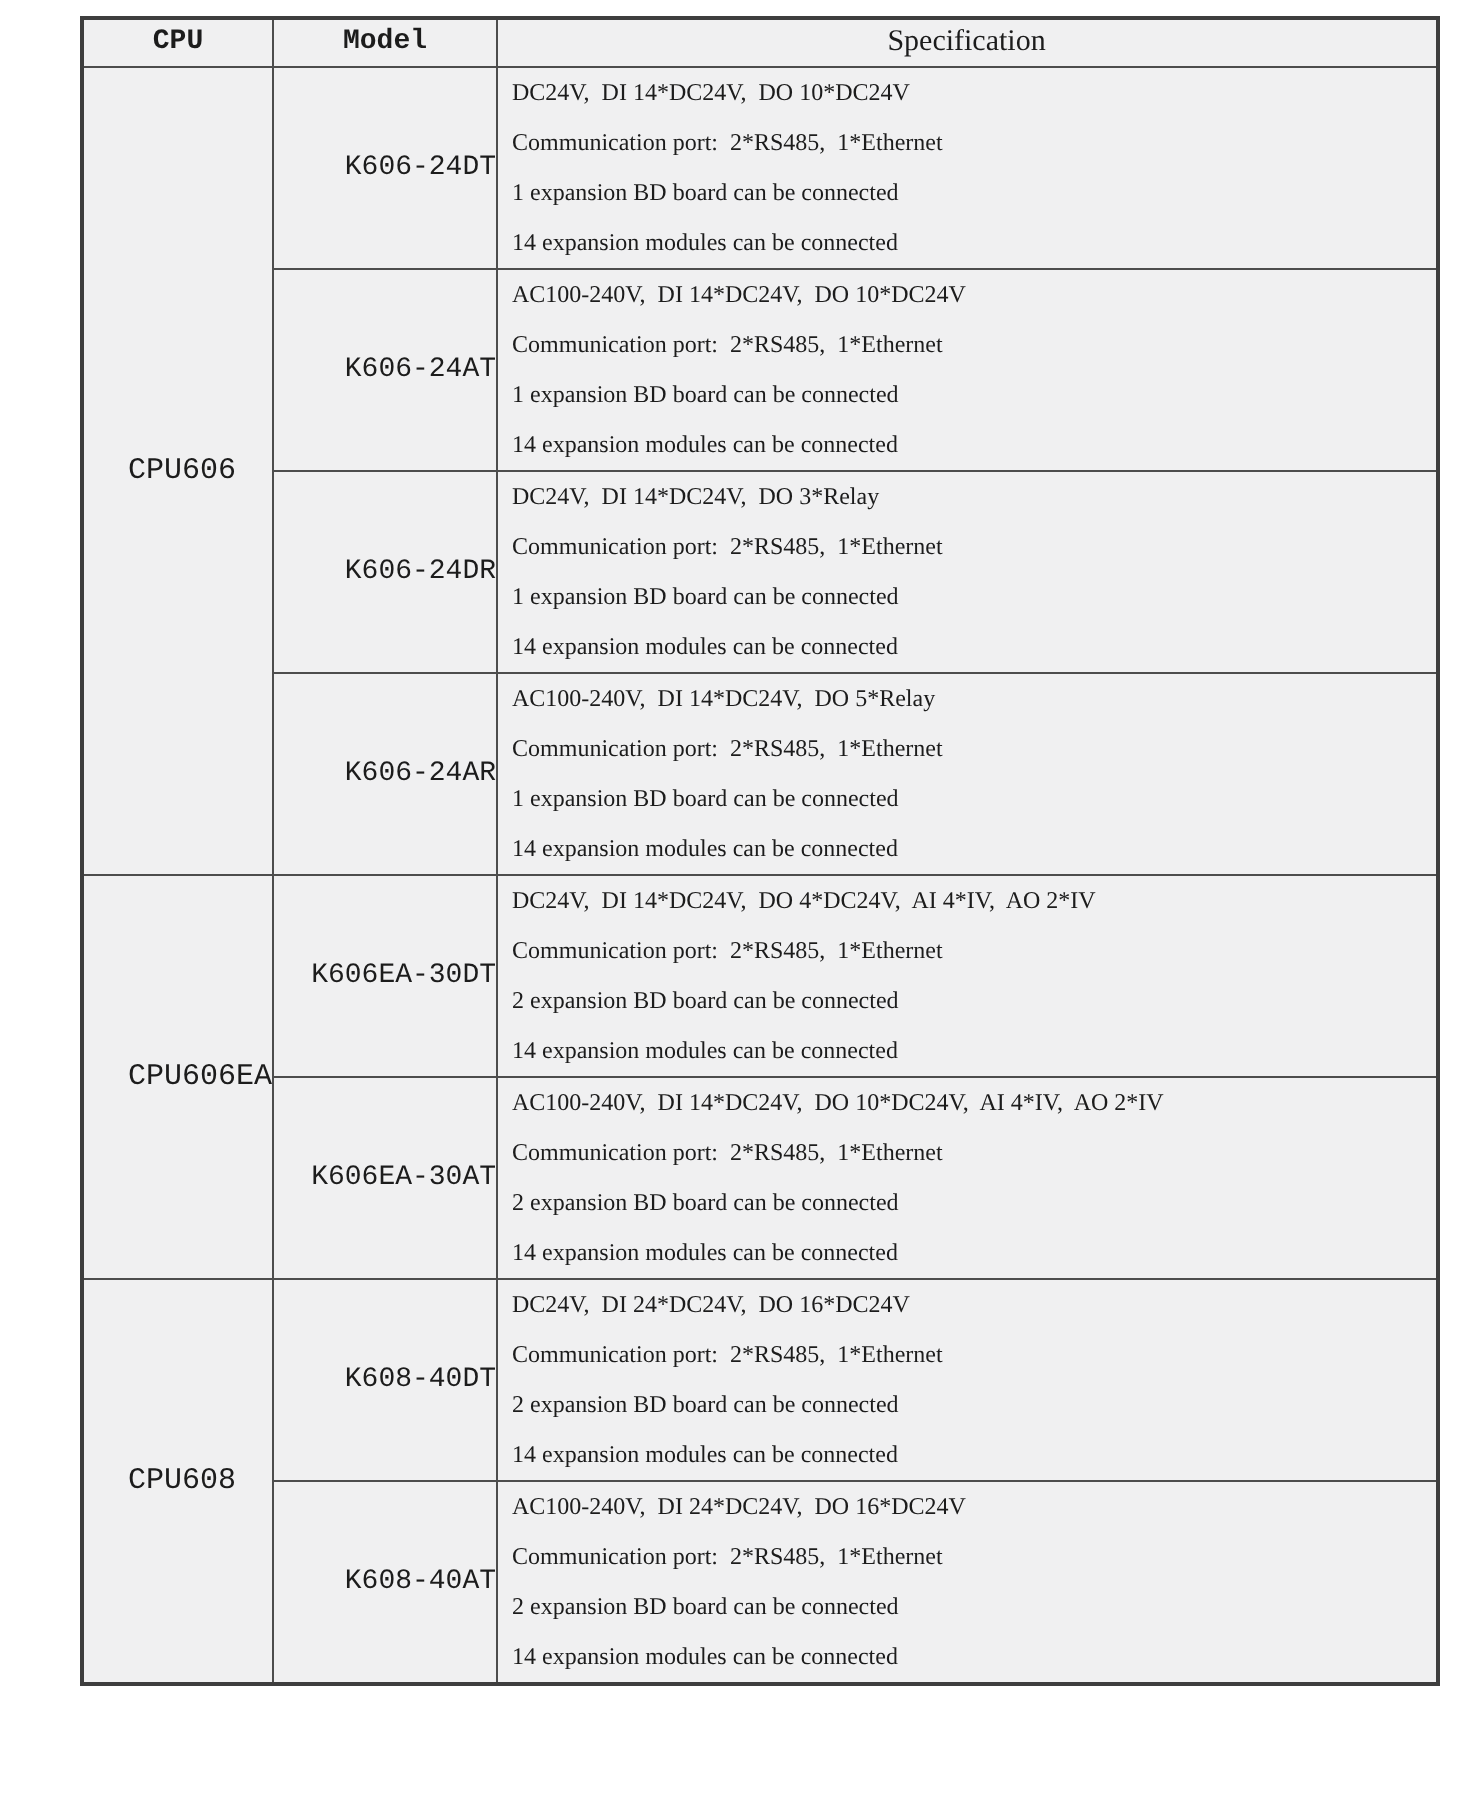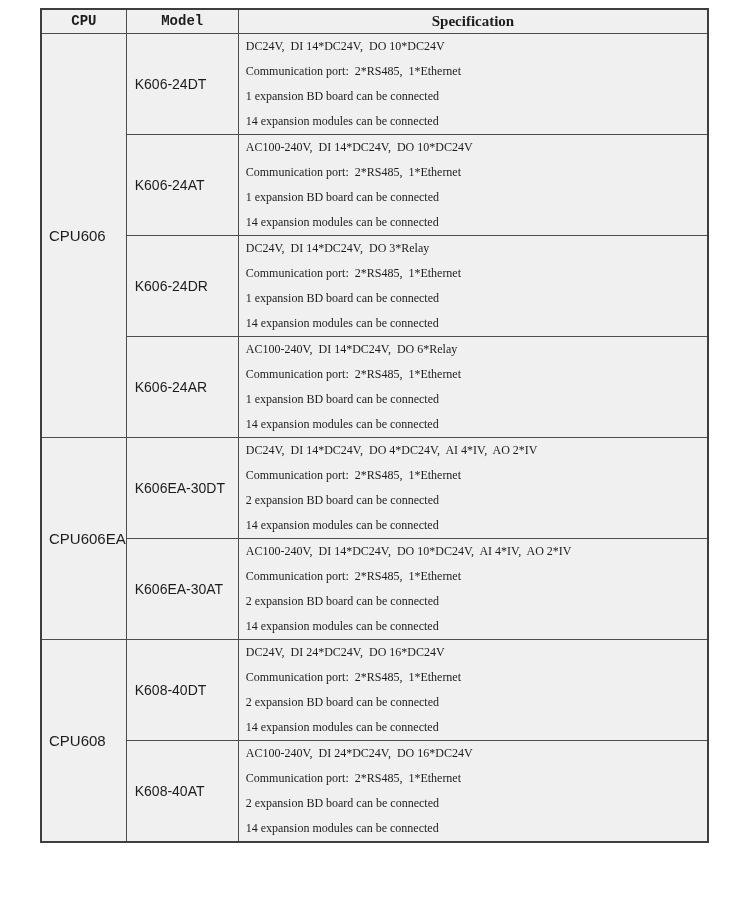--- a/index.html
+++ b/index.html
@@ -35,38 +35,38 @@
   .spec-table tbody tr { height: 100px; }
   th.hdr-mono {
     font-family: "Liberation Mono", monospace;
     font-weight: bold;
     font-size: 14px;
     text-align: center;
     vertical-align: middle;
   }
   th.hdr-serif {
     font-family: "Liberation Serif", serif;
-    font-weight: bold;
+    font-weight: normal;
     font-size: 15px;
     text-align: center;
     vertical-align: middle;
     margin-top: 36px;
   }
   td.cpu-cell {
-    font-family: Liberation Sans, sans-serif;
+    font-family: Liberation Mono, monospace;
     font-size: 15px;
     vertical-align: middle;
     text-align: left;
-    padding-left: 7px;
+    padding-left: 22px;
   }
   td.model-cell {
-    font-family: Liberation Sans, sans-serif;
+    font-family: Liberation Mono, monospace;
     font-size: 14px;
     vertical-align: middle;
-    text-align: left;
+    text-align: right;
     padding-left: 8px;
   }
   td.spec-cell {
     vertical-align: middle;
     padding-left: 7px;
   }
   .spec-line {
     font-family: "Liberation Serif", serif;
     font-size: 12px;
     line-height: 25px;
@@ -115,21 +115,21 @@
         <td class="spec-cell">
           <div class="spec-line">DC24V,  DI 14*DC24V,  DO 3*Relay</div>
           <div class="spec-line">Communication port:  2*RS485,  1*Ethernet</div>
           <div class="spec-line">1 expansion BD board can be connected</div>
           <div class="spec-line">14 expansion modules can be connected</div>
         </td>
       </tr>
       <tr>
         <td class="model-cell">K606-24AR</td>
         <td class="spec-cell">
-          <div class="spec-line">AC100-240V,  DI 14*DC24V,  DO 6*Relay</div>
+          <div class="spec-line">AC100-240V,  DI 14*DC24V,  DO 5*Relay</div>
           <div class="spec-line">Communication port:  2*RS485,  1*Ethernet</div>
           <div class="spec-line">1 expansion BD board can be connected</div>
           <div class="spec-line">14 expansion modules can be connected</div>
         </td>
       </tr>
       <tr>
         <td class="cpu-cell" rowspan="2">CPU606EA</td>
         <td class="model-cell">K606EA-30DT</td>
         <td class="spec-cell">
           <div class="spec-line">DC24V,  DI 14*DC24V,  DO 4*DC24V,  AI 4*IV,  AO 2*IV</div>

